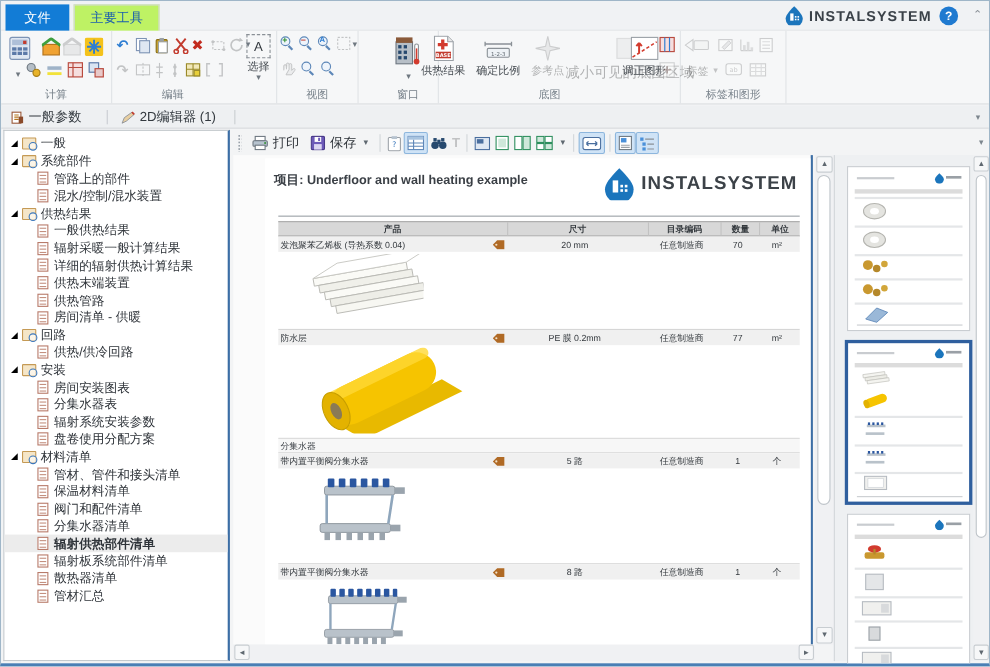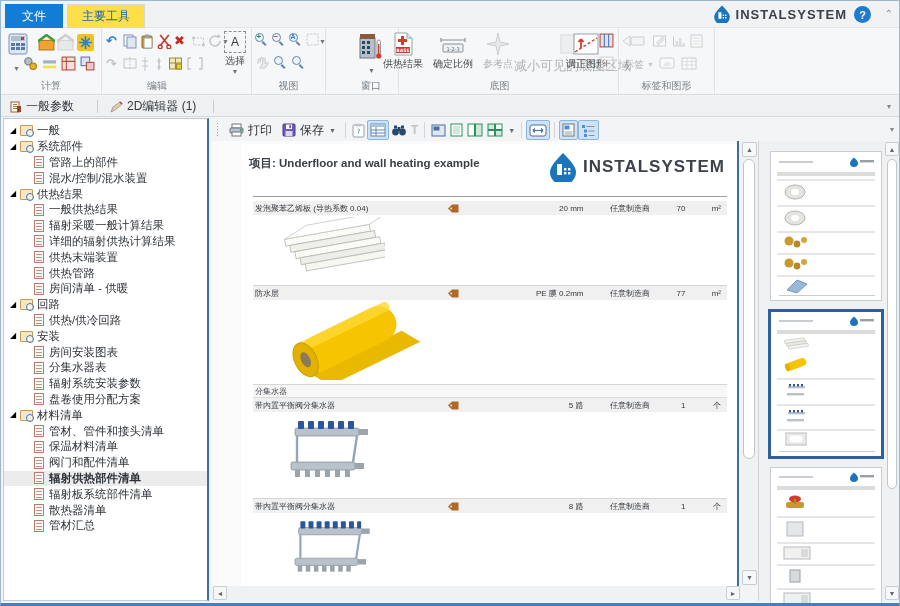--- a/index.html
+++ b/index.html
@@ -4,21 +4,21 @@
 <style>
   html,body{margin:0;padding:0;background:#cfd6dd;font-family:"Liberation Sans","DejaVu Sans",sans-serif;}
   *{box-sizing:border-box;}
   #app{position:relative;width:900px;height:606px;background:#f3f4f5;overflow:hidden;
        border:1px solid #9fb6c8;border-bottom:3px solid #4a7fb5;}
   
   #tabrow{position:absolute;left:0;top:0;width:100%;height:27px;background:#f0f2f4;border-bottom:1px solid #e2e4e6;}
   .apptab{position:absolute;top:3px;height:24px;display:flex;align-items:center;justify-content:center;
           font-size:12px;cursor:default;}
   #tab-file{left:4px;width:58px;background:#127cd6;color:#fff;}
-  #tab-main{left:66px;width:78px;background:#fde047;color:#1b5fae;border:1px solid #d5d8da;border-bottom:none;}
+  #tab-main{left:66px;width:78px;background:#bef264;color:#1b5fae;border:1px solid #d5d8da;border-bottom:none;}
   #brand-top{position:absolute;right:52px;top:4px;display:flex;align-items:center;gap:5px;}
   #brand-top .brandtxt{font-size:13px;font-weight:bold;color:#3a4148;letter-spacing:1px;}
   .helpbtn{position:absolute;right:28px;top:5px;width:17px;height:17px;border-radius:50%;background:#1f7ad0;color:#fff;
            font-size:11px;font-weight:bold;display:flex;align-items:center;justify-content:center;}
   .collapsebtn{position:absolute;right:6px;top:7px;font-size:10px;color:#8a9096;}
   
   #ribbon{position:absolute;left:0;top:27px;width:100%;height:67px;background:#f6f7f8;border-bottom:1px solid #d9dcdf;}
   .rgroup{position:absolute;top:0;height:66px;border-right:1px solid #e0e3e6;}
   .rglabel{position:absolute;bottom:1px;left:0;width:100%;text-align:center;font-size:10px;color:#77818a;}
   .rbody{position:absolute;left:0;top:3px;right:0;bottom:14px;}
@@ -67,21 +67,21 @@
   #rpt-logo .logotxt{font-size:17px;font-weight:bold;color:#3c4248;letter-spacing:1px;}
   #rpt-rule{position:absolute;left:12px;right:10px;top:52px;border-top:1.5px solid #9aa0a6;}
   
   #rpt-table{position:absolute;left:12px;right:10px;top:57px;bottom:0;font-size:8px;color:#33383d;}
   .hrow,.trtop{display:grid;grid-template-columns:44% 27% 14% 7.5% 7.5%;}
   .hrow{background:#d8d8d8;border-top:1px solid #aaa;border-bottom:1px solid #aaa;height:14px;align-items:center;}
   .hrow div{text-align:center;font-weight:bold;border-right:1px solid #c2c2c2;height:100%;display:flex;align-items:center;justify-content:center;}
   .hrow div:last-child{border-right:none;}
   .trtop{height:14px;align-items:center;background:#f0f0f0;}
   .trtop .c1{display:flex;align-items:center;justify-content:space-between;padding:0 3px 0 2px;}
-  .num{text-align:right;padding-right:6px;}
+  .num{text-align:center;padding-right:6px;}
   .trimg{background:#fff;border-bottom:1px solid #d6d6d6;padding:2px 0 2px 28px;}
   .secrow{height:13px;display:flex;align-items:center;background:#f7f7f7;border-bottom:1px solid #dcdcdc;padding-left:2px;color:#3a3f45;}
   
   .sbtn{position:absolute;width:15px;height:15px;background:#f6f7f8;border:1px solid #c8cdd1;border-radius:2px;
         display:flex;align-items:center;justify-content:center;font-size:7px;color:#5f6870;}
   #vscroll{position:absolute;left:740px;top:23px;width:17px;height:445px;background:#f0f1f3;}
   #vthumb{position:absolute;left:2px;top:18px;width:12px;height:300px;background:#fff;border:1px solid #bfc5ca;border-radius:6px;}
   #hscroll{position:absolute;left:211px;top:468px;width:529px;height:15px;background:#f0f1f3;}
   
   #thumbs{position:absolute;left:757px;top:23px;width:142px;height:460px;background:#eef0f2;border-left:1px solid #d2d6da;}
@@ -587,20 +587,25 @@
       <div class="ti l">
           <span class="sp2"></span>
           <span class="lico"></span>
           <span class="tlabel">保温材料清单</span>
         </div>
       <div class="ti l">
           <span class="sp2"></span>
           <span class="lico"></span>
           <span class="tlabel">阀门和配件清单</span>
         </div>
+      <div class="ti l">
+          <span class="sp2"></span>
+          <span class="lico"></span>
+          <span class="tlabel">分集水器清单</span>
+        </div>
       <div class="ti l sel">
           <span class="sp2"></span>
           <span class="lico"></span>
           <span class="tlabel">辐射供热部件清单</span>
         </div>
       <div class="ti l">
           <span class="sp2"></span>
           <span class="lico"></span>
           <span class="tlabel">辐射板系统部件清单</span>
         </div>
@@ -738,20 +743,27 @@
                 <rect x="16" y="20" width="2.4" height="2.4" fill="#fff"></rect>
                 <rect x="20" y="20" width="2.4" height="2.4" fill="#fff"></rect>
                 <rect x="16" y="24" width="2.4" height="2.4" fill="#1b75bc"></rect>
               </svg>
             <span class="logotxt">INSTALSYSTEM</span>
           </div>
         </div>
         <div id="rpt-rule"></div>
 
         <div id="rpt-table">
+          <div class="hrow">
+            <div>产品</div>
+            <div>尺寸</div>
+            <div>目录编码</div>
+            <div>数量</div>
+            <div>单位</div>
+          </div>
 
           <div>
             <div class="trtop">
               <div class="c1">
                   <span>发泡聚苯乙烯板 (导热系数 0.04)</span>
                 <svg width="11" height="9" viewBox="0 0 11 9">
                     <path d="M0 4.5 L4 0.5 H10.5 V8.5 H4 Z" fill="#b06a25"></path>
                     <circle cx="3.2" cy="4.5" r="1" fill="#f2e2c8"></circle>
                   </svg>
                 </div>

